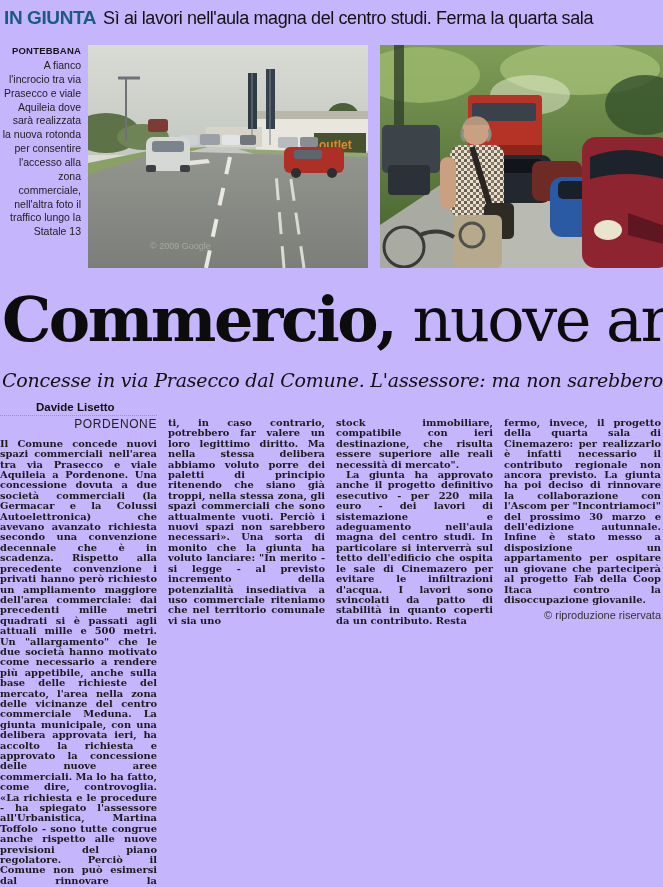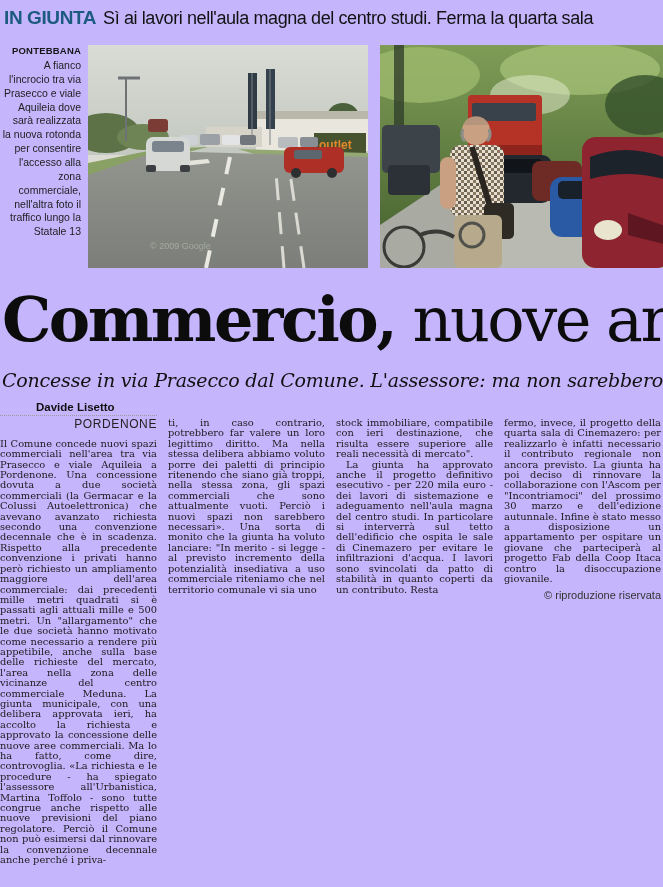--- a/index.html
+++ b/index.html
@@ -29,21 +29,21 @@
             font-size:62px;letter-spacing:-2.5px;color:#0c0c0c;white-space:nowrap;}
   .hl-bold{font-weight:bold;margin-top:33px;}
   .subhead{position:absolute;top:369px;left:2px;width:661px;font-style:italic;
            font-size:19px;letter-spacing:-0.2px;color:#111;white-space:nowrap;}
 
   
   .article{position:absolute;top:402px;left:0;width:663px;bottom:0;
            display:flex;gap:11px;}
   .col{flex:0 0 157px;width:157px;text-align:justify;font-size:9.9px;
        line-height:10.4px;color:#1b1b1b;hyphens:auto;-webkit-hyphens:auto;}
-  .col p{margin:0;}
+  .col p{margin:0;font-weight:bold;}
   .col p.indent{text-indent:10px;}
   .col-pad{padding-top:16px;}
 
   .byline{font-family:"Liberation Sans",sans-serif;margin-bottom:9px;}
   .byline-author{font-size:11.5px;font-weight:bold;color:#111;
                  border-bottom:1.5px dotted #9a9a9a;padding-bottom:3px;padding-left:36px;}
   .byline-city{text-align:right;font-size:12px;letter-spacing:0.6px;color:#222;
                padding-top:3px;}
 
   .footer-note{text-align:right;font-family:"Liberation Sans",sans-serif;

